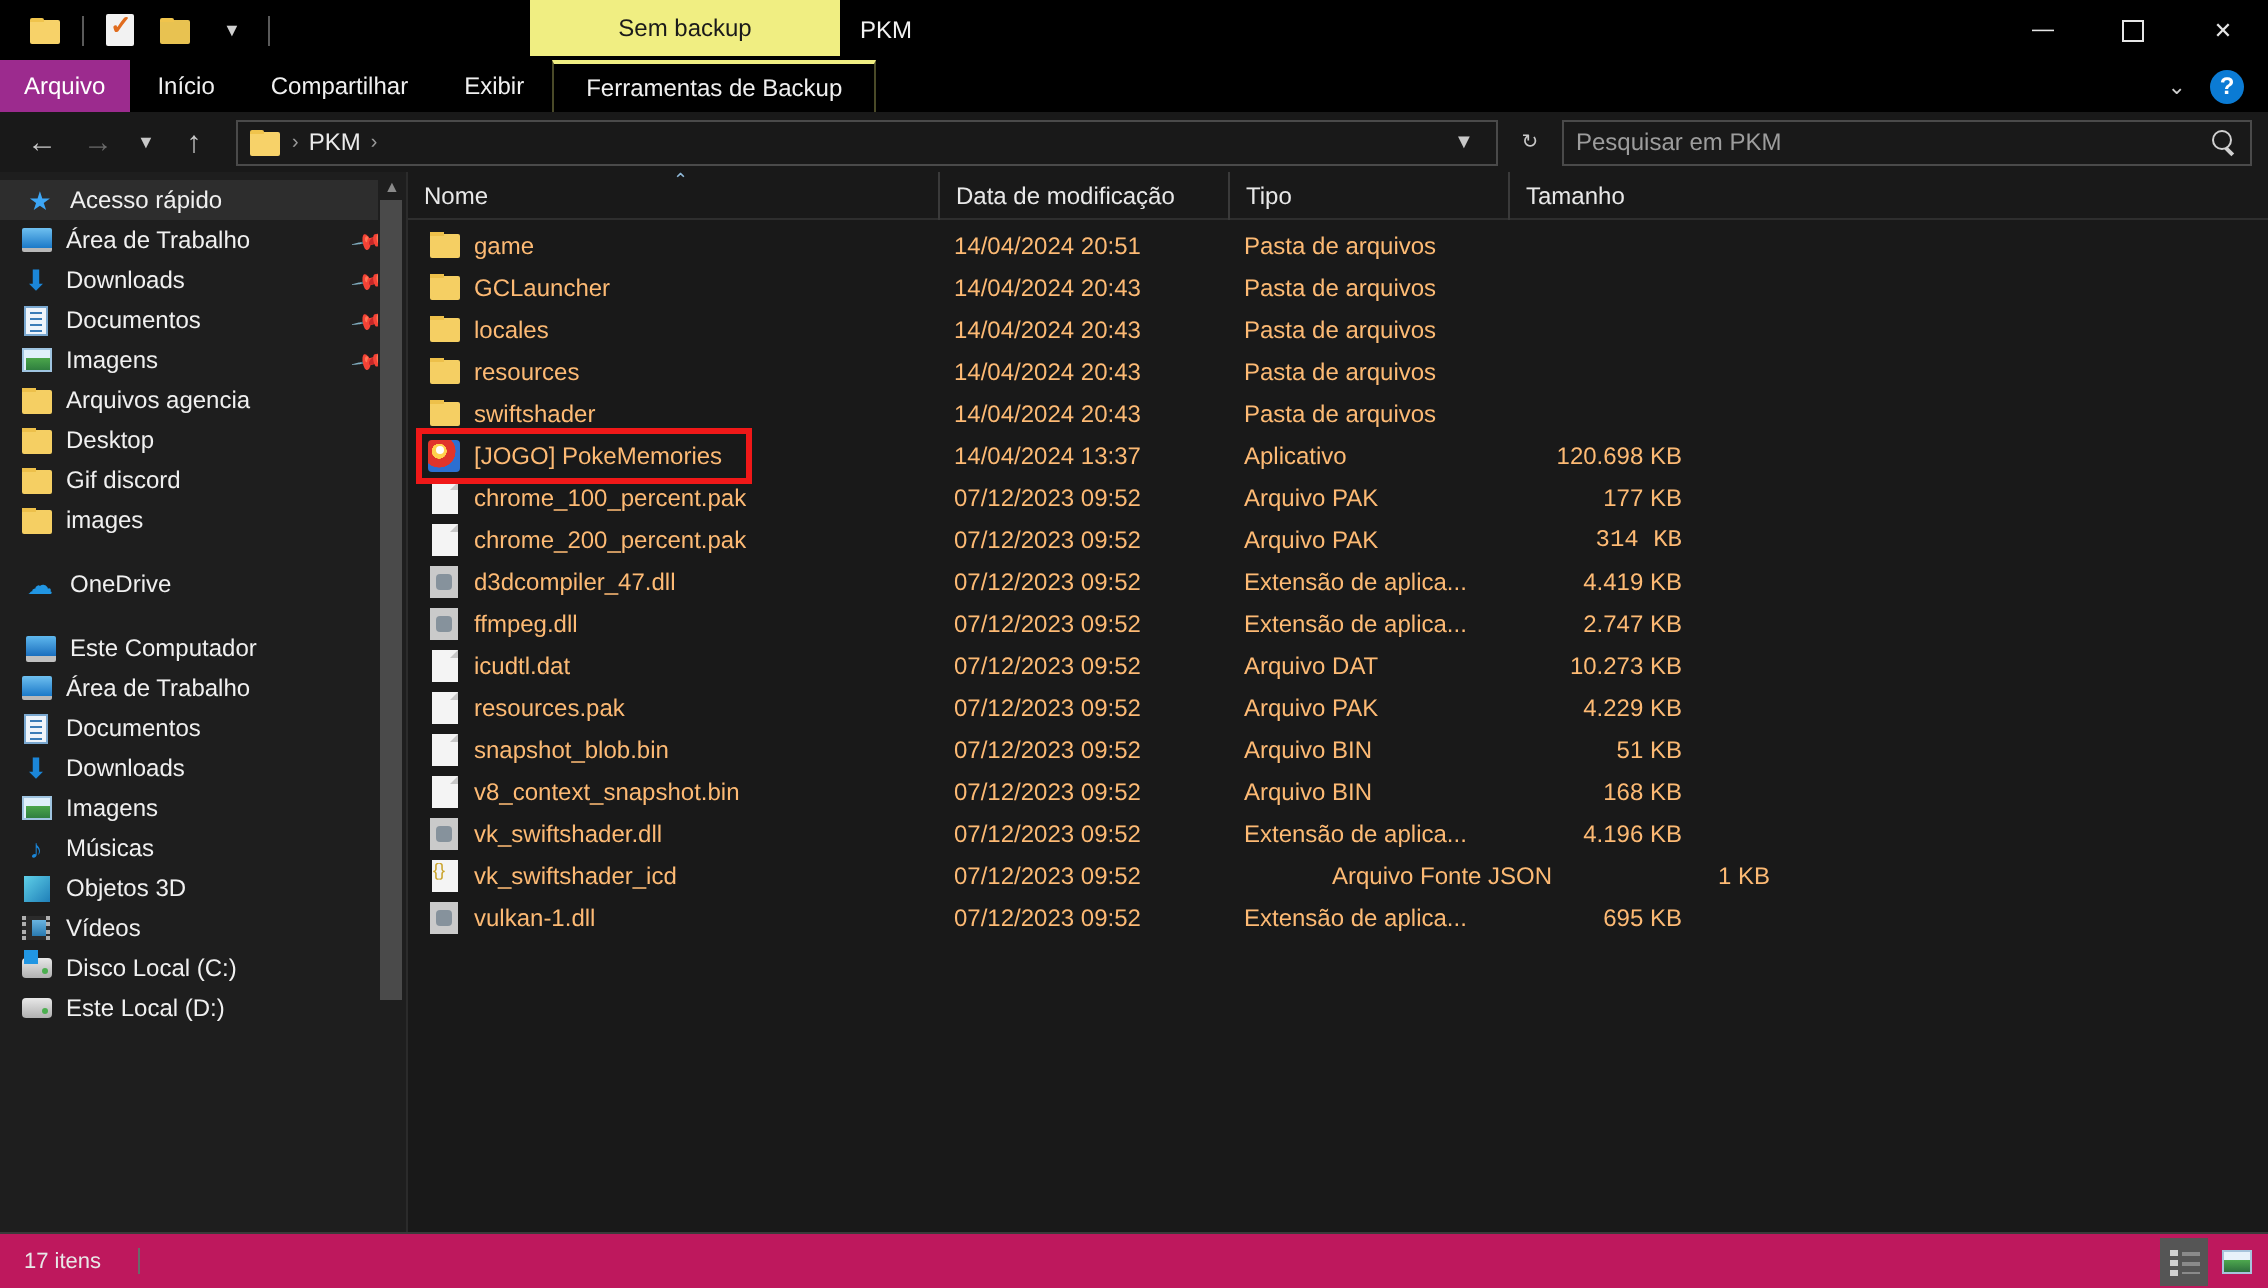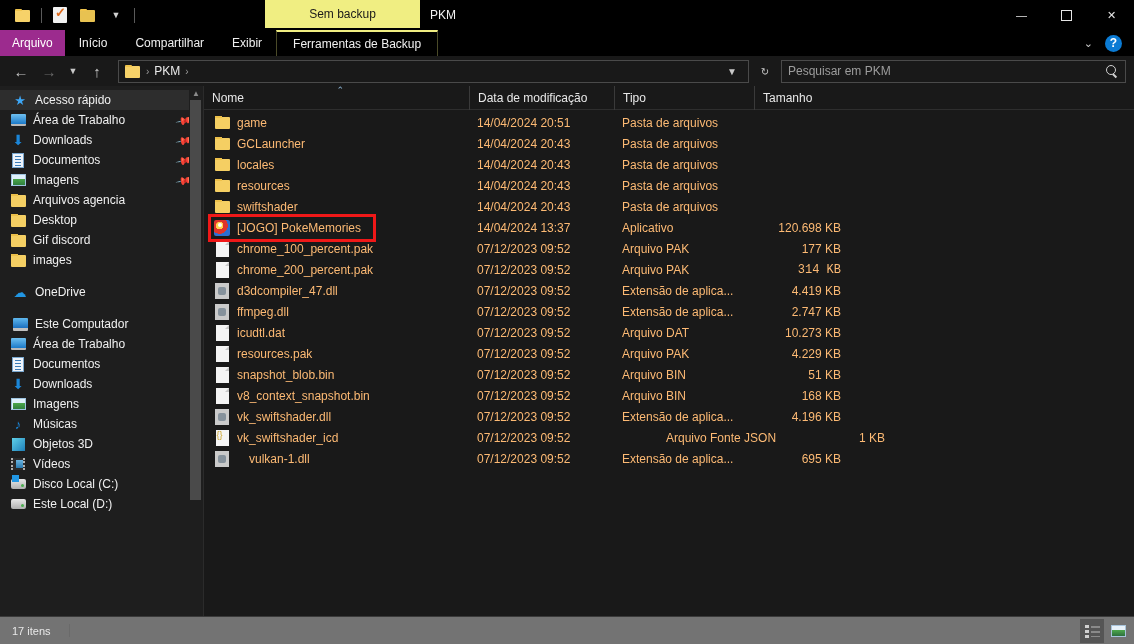--- a/index.html
+++ b/index.html
@@ -209,21 +209,21 @@
   }
   .f-app:after { content:""; position:absolute; left:4px; top:3px; width:4px; height:4px; background:#fff; border-radius:50%; }
 
   
   .redbox {
     position: absolute; border: 3px solid #f01818; pointer-events: none;
   }
 
   
   .statusbar {
-    height: 28px; background: #737373; border-top: 1px solid #3a3a3a; display: flex;
+    height: 28px; background: #be185d; border-top: 1px solid #3a3a3a; display: flex;
     align-items: center; flex: 0 0 28px; padding-left: 12px; position: relative;
   }
   .status-text { color: #e8e8e8; font-size: 11px; }
   .status-sep { width: 1px; height: 13px; background: #6a6a6a; margin-left: 18px; }
   .viewbtns { position: absolute; right: 4px; top: 2px; display: flex; gap: 2px; }
   .viewbtn {
     width: 24px; height: 24px; display: flex; align-items: center; justify-content: center;
   }
   .viewbtn.active { background: #555; }
   .v-details { width: 15px; height: 13px; position: relative; }
@@ -639,21 +639,21 @@
               <span class="ficon">
                 <span class="f-json"></span>
               </span>
               <span>vk_swiftshader_icd</span>
             </div>
             <div class="cell" style="width: 145px;">07/12/2023 09:52</div>
             <div class="cell" style="width: 140px; margin-left: 44px;">Arquivo Fonte JSON</div>
             <div class="cell size" style="width: 95px;">1 KB</div>
           </div>
           <div class="row">
-            <div class="cell-name" style="width: 265px; gap: 12px;">
+            <div class="cell-name" style="width: 265px;">
               <span class="ficon">
                 <span class="f-dll"></span>
               </span>
               <span>vulkan-1.dll</span>
             </div>
             <div class="cell" style="width: 145px;">07/12/2023 09:52</div>
             <div class="cell" style="width: 140px;">Extensão de aplica...</div>
             <div class="cell size" style="width: 95px;">695 KB</div>
           </div>
         </div>

